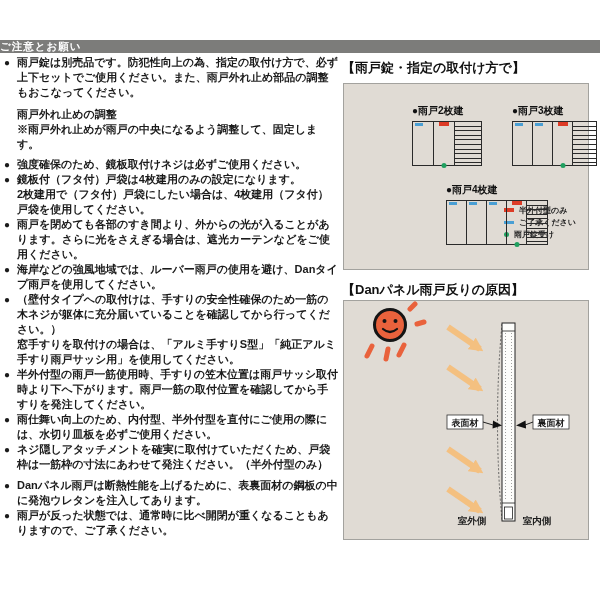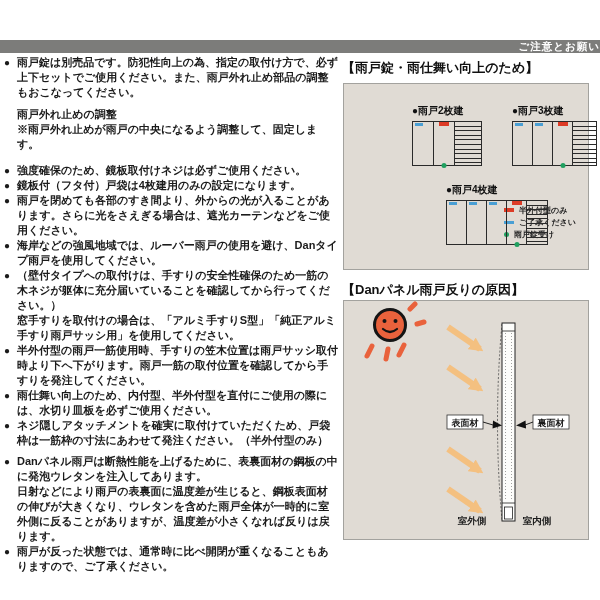--- a/index.html
+++ b/index.html
@@ -1,21 +1,21 @@
 <!DOCTYPE html>
 <html lang="ja"><head>
 <meta charset="utf-8">
 <style>
   html,body{margin:0;padding:0;}
   body{width:600px;height:600px;background:#ffffff;font-family:"Liberation Sans",sans-serif;color:#1b1b1b;overflow:hidden;}
   #page{position:relative;width:600px;height:600px;background:#fff;}
 
   
   #notice-bar{position:absolute;left:0;top:40px;width:600px;height:13px;background:#7c7c7a;}
-  #notice-bar .t{display:block;text-align:right;color:#fff;font-size:10.5px;font-weight:700;line-height:13px;letter-spacing:1px;}
+  #notice-bar .t{display:block;text-align:left;color:#fff;font-size:10.5px;font-weight:700;line-height:13px;letter-spacing:1px;}
 
   
   #notes{position:absolute;left:5px;top:55px;width:334px;font-size:11px;line-height:15px;font-weight:600;letter-spacing:0;}
   .note{position:relative;padding-left:12px;}
   .note .bullet{position:absolute;left:-1px;top:0;font-size:10px;}
   .plain-note{padding-left:12px;}
   .nline{margin:0;}
 
   
   .panel-heading{position:absolute;left:342px;font-size:13px;font-weight:700;color:#111;letter-spacing:0;}
@@ -55,31 +55,32 @@
 
   <div id="notice-bar">
     <span class="t">ご注意とお願い</span>
   </div>
 
   <div id="notes">
       <div class="note" style="margin-bottom: 7px;">
         <span class="bullet">●</span>
         <div class="nline">雨戸錠は別売品です。防犯性向上の為、指定の取付け方で、必ず上下セットでご使用ください。また、雨戸外れ止め部品の調整もおこなってください。</div>
       </div>
-      <div class="plain-note" style="margin-bottom: 11px;">
+      <div class="plain-note" style="margin-bottom: 5px;">
         <div class="nline">雨戸外れ止めの調整</div>
         <div class="nline">※雨戸外れ止めが雨戸の中央になるよう調整して、固定します。</div>
       </div>
       <div class="note">
         <span class="bullet">●</span>
         <div class="nline">強度確保のため、鏡板取付けネジは必ずご使用ください。</div>
       </div>
       <div class="note">
         <span class="bullet">●</span>
         <div class="nline">鏡板付（フタ付）戸袋は4枚建用のみの設定になります。</div>
+        <div class="nline">2枚建用で（フタ付）戸袋にしたい場合は、4枚建用（フタ付）戸袋を使用してください。</div>
       </div>
       <div class="note">
         <span class="bullet">●</span>
         <div class="nline">雨戸を閉めても各部のすき間より、外からの光が入ることがあります。さらに光をさえぎる場合は、遮光カーテンなどをご使用ください。</div>
       </div>
       <div class="note">
         <span class="bullet">●</span>
         <div class="nline">海岸などの強風地域では、ルーバー雨戸の使用を避け、Danタイプ雨戸を使用してください。</div>
       </div>
       <div class="note">
@@ -95,29 +96,28 @@
         <span class="bullet">●</span>
         <div class="nline">雨仕舞い向上のため、内付型、半外付型を直付にご使用の際には、水切り皿板を必ずご使用ください。</div>
       </div>
       <div class="note" style="margin-bottom: 6px;">
         <span class="bullet">●</span>
         <div class="nline">ネジ隠しアタッチメントを確実に取付けていただくため、戸袋枠は一筋枠の寸法にあわせて発注ください。（半外付型のみ）</div>
       </div>
       <div class="note">
         <span class="bullet">●</span>
         <div class="nline">Danパネル雨戸は断熱性能を上げるために、表裏面材の鋼板の中に発泡ウレタンを注入してあります。</div>
-        <div class="nline">日射などにより雨戸の表裏面に温度差が生じると、鋼板表面材の伸びが大きくなり、ウレタンを含めた雨戸全体が一時的に室外側に反ることがありますが、温度差が小さくなれば反りは戻ります。</div>
       </div>
       <div class="note">
         <span class="bullet">●</span>
         <div class="nline">雨戸が反った状態では、通常時に比べ開閉が重くなることもありますので、ご了承ください。</div>
       </div>
     </div>
 
-  <div id="heading1" class="panel-heading">【雨戸錠・雨仕舞い向上のため】</div>
+  <div id="heading1" class="panel-heading">【雨戸錠・指定の取付け方で】</div>
 
   <div id="box1" class="gbox">
     <div id="legend">
         <div class="legend-row">
           <span class="legend-sym sym-0" style="background: rgb(221, 59, 38);"></span>
           <span class="legend-label">半外付型のみ</span>
         </div>
         <div class="legend-row">
           <span class="legend-sym sym-1" style="background: rgb(74, 159, 212);"></span>
           <span class="legend-label">ご了承ください</span>

